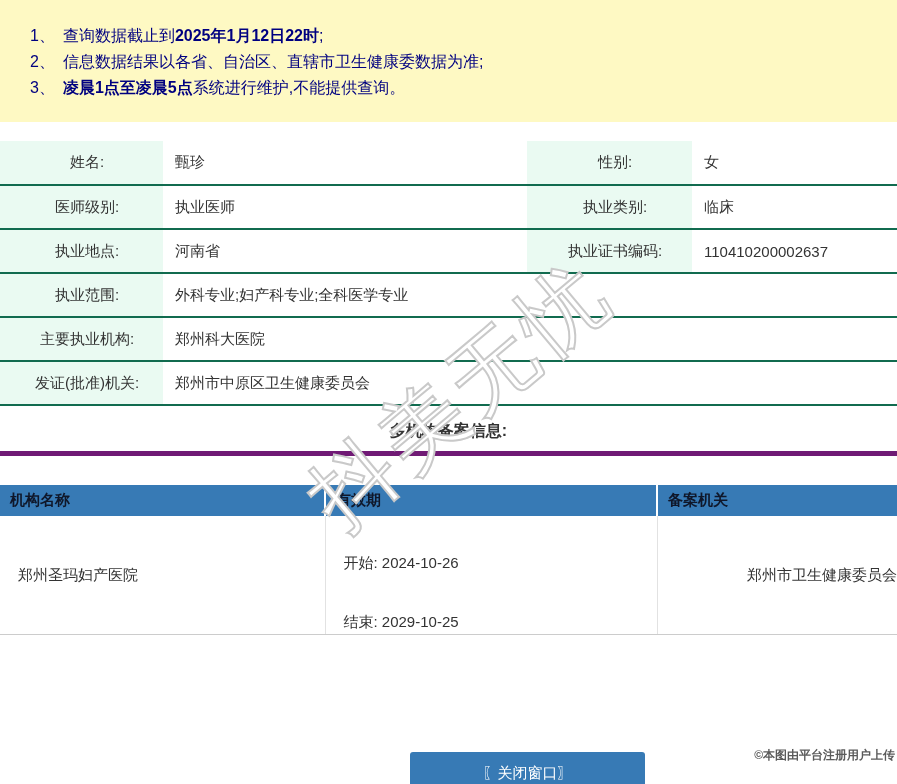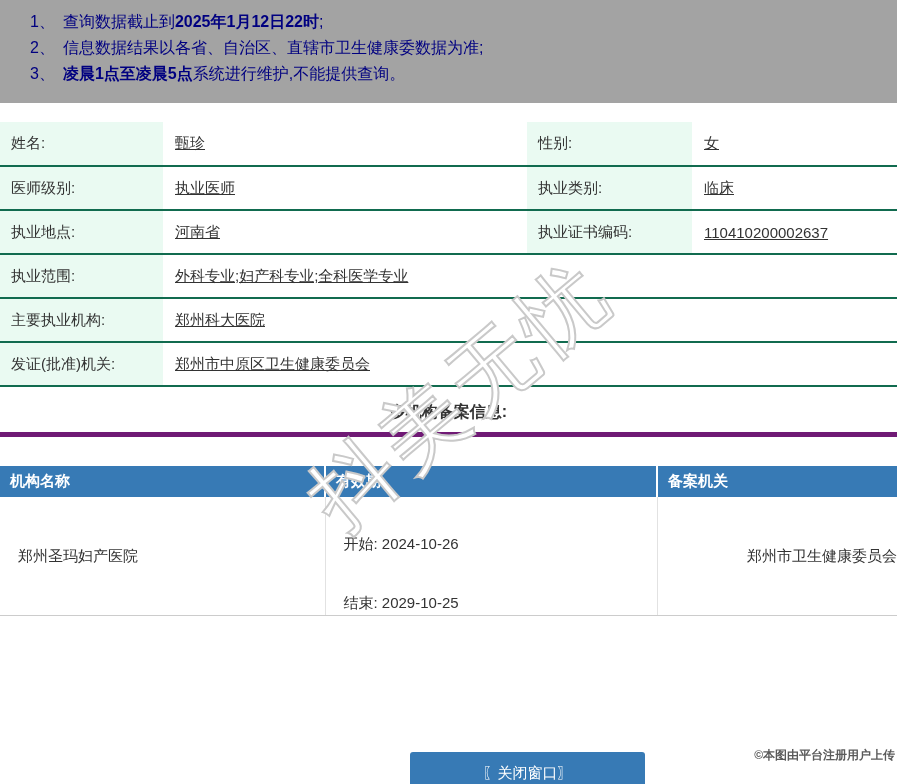--- a/index.html
+++ b/index.html
@@ -8,61 +8,61 @@
     position: relative;
     overflow: hidden;
     background: #ffffff;
     font-family: "Liberation Sans", sans-serif;
     color: #333333;
   }
 
   
   .banner {
     width: 897px;
-    height: 103px;
-    background: #a3a3a3;
-    padding-top: 9px;
+    height: 122px;
+    background: #fef9c3;
+    padding-top: 23px;
   }
   .notice-line {
     color: #000080;
     font-size: 16px;
     line-height: 26px;
     padding-left: 30px;
     white-space: nowrap;
   }
   .notice-line .num { margin-right: 8px; }
   .notice-line .b { font-weight: bold; }
 
   
   table { border-collapse: collapse; width: 897px; }
   .doctor-table { margin-top: 19px; font-size: 15px; }
   .doctor-table td {
     height: 44px;
     border-bottom: 2px solid #116b4f;
     vertical-align: middle;
   }
-  .doctor-table td.lbl { background: #eafaf2; padding-left: 11px; }
-  .doctor-table td.val { padding-left: 12px; text-decoration: underline; }
+  .doctor-table td.lbl { background: #eafaf2; padding-left: 11px; text-align: center; }
+  .doctor-table td.val { padding-left: 12px; }
 
   
   .section-heading {
     height: 50px;
     line-height: 50px;
     text-align: center;
     font-size: 16px;
     font-weight: bold;
     color: #333333;
     border-bottom: 5px solid #701a75;
   }
 
   
   .filing-table { margin-top: 29px; font-size: 15px; }
   .filing-table th {
     background: #377ab5;
-    color: #ffffff;
+    color: #0f172a;
     height: 31px;
     font-weight: bold;
     text-align: left;
     padding-left: 10px;
     border-right: 2px solid #ffffff;
   }
   .filing-table th:last-child { border-right: none; }
   .filing-table td {
     height: 67px;
     border-bottom: 1px solid #cccccc;

